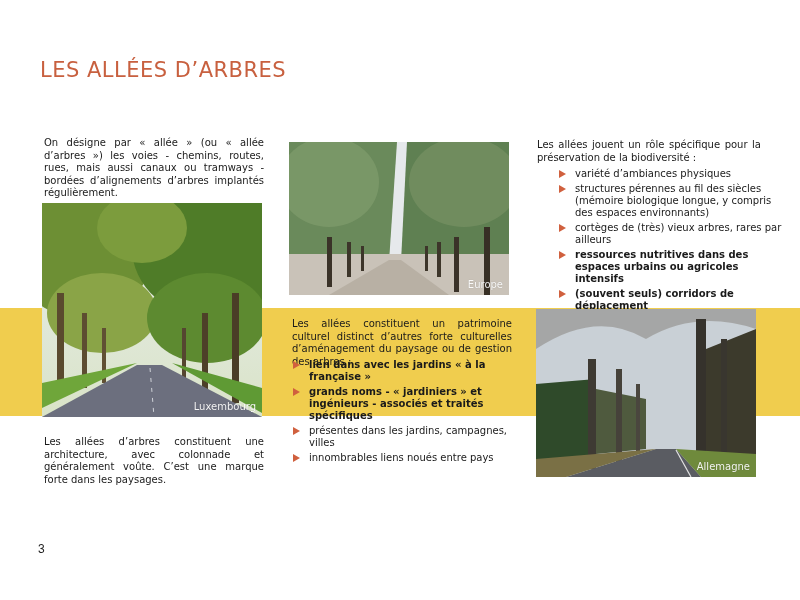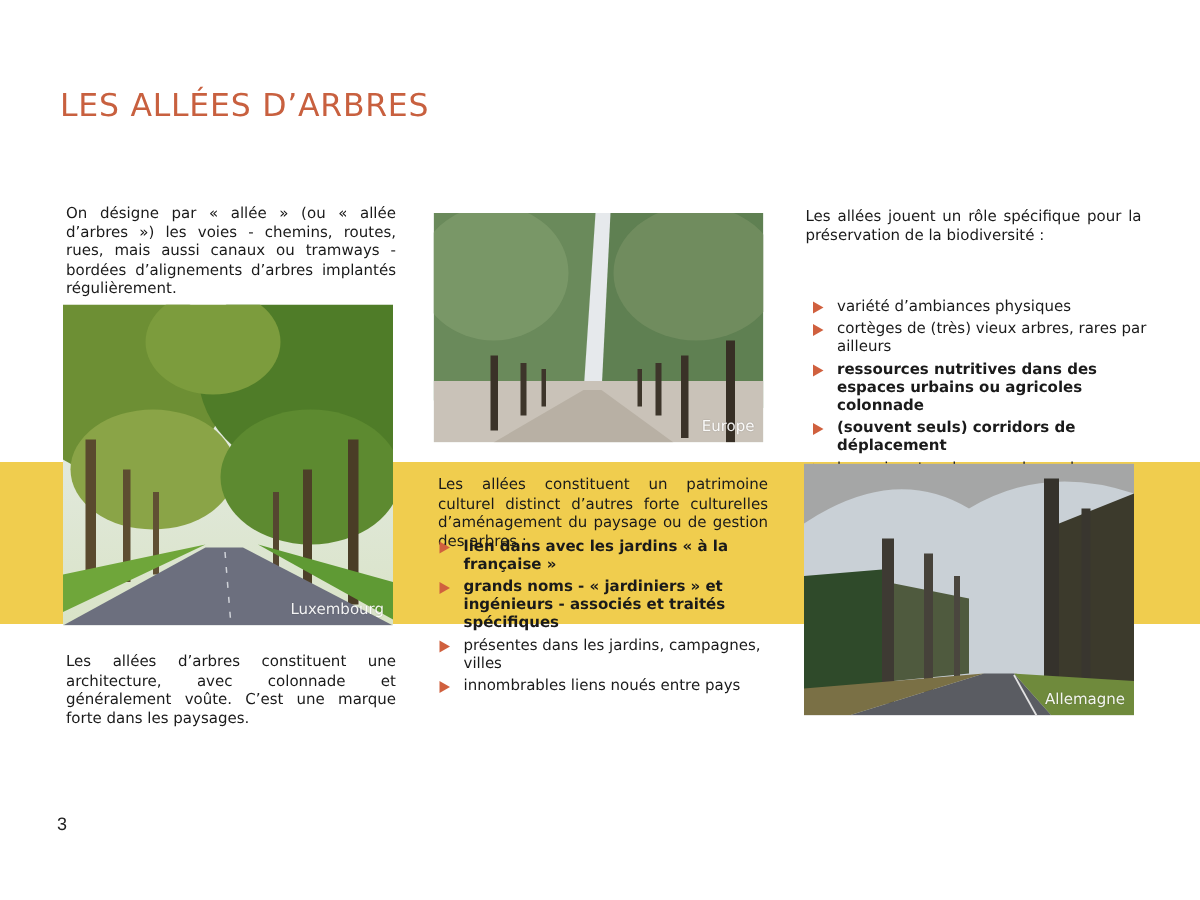--- a/index.html
+++ b/index.html
@@ -112,24 +112,25 @@
 
 <ul class="bullets" style="left:292px; top:359px; width:222px;">
   <li class="bold"><span class="tri"></span><span>lien dans avec les jardins « à la française »</span></li>
   <li class="bold"><span class="tri"></span><span>grands noms - « jardiniers » et ingénieurs - associés et traités spécifiques</span></li>
   <li><span class="tri"></span><span>présentes dans les jardins, campagnes, villes</span></li>
   <li><span class="tri"></span><span>innombrables liens noués entre pays</span></li>
 </ul>
 
 <p class="text" style="left:537px; top:139px; width:224px;"><span>Les allées jouent un </span><b>rôle spécifique pour la préservation de la biodiversité</b><span> :</span></p>
 
-<ul class="bullets" style="left:541px; top:168px; width:226px;margin-top:31px;">
+<ul class="bullets" style="left:558px; top:168px; width:226px;">
   <li><span class="tri"></span><span>variété d’ambiances physiques</span></li>
+  <li><span class="tri"></span><span>structures pérennes au fil des siècles (mémoire biologique longue, y compris des espaces environnants)</span></li>
   <li><span class="tri"></span><span>cortèges de (très) vieux arbres, rares par ailleurs</span></li>
-  <li class="bold"><span class="tri"></span><span>ressources nutritives dans des espaces urbains ou agricoles colonnade</span></li>
+  <li class="bold"><span class="tri"></span><span>ressources nutritives dans des espaces urbains ou agricoles intensifs</span></li>
   <li class="bold"><span class="tri"></span><span>(souvent seuls) corridors de déplacement</span></li>
   <li><span class="tri"></span><span>houppier et ombre au sol pour le franchissement des voies</span></li>
 </ul>
 
 <div class="photo" style="left:536px; top:309px; width:220px; height:168px;">
   <svg viewBox="0 0 220 168" preserveAspectRatio="none">
     <rect width="220" height="168" fill="#c9d0d6"></rect>
     <path d="M0,40 Q60,0 110,30 Q160,0 220,20 L220,0 L0,0 Z" fill="#8e8a86" opacity="0.6"></path>
     <polygon points="0,75 60,70 60,150 0,155" fill="#2f4a2a"></polygon>
     <polygon points="60,80 110,90 110,140 60,145" fill="#4f5a3e"></polygon>

